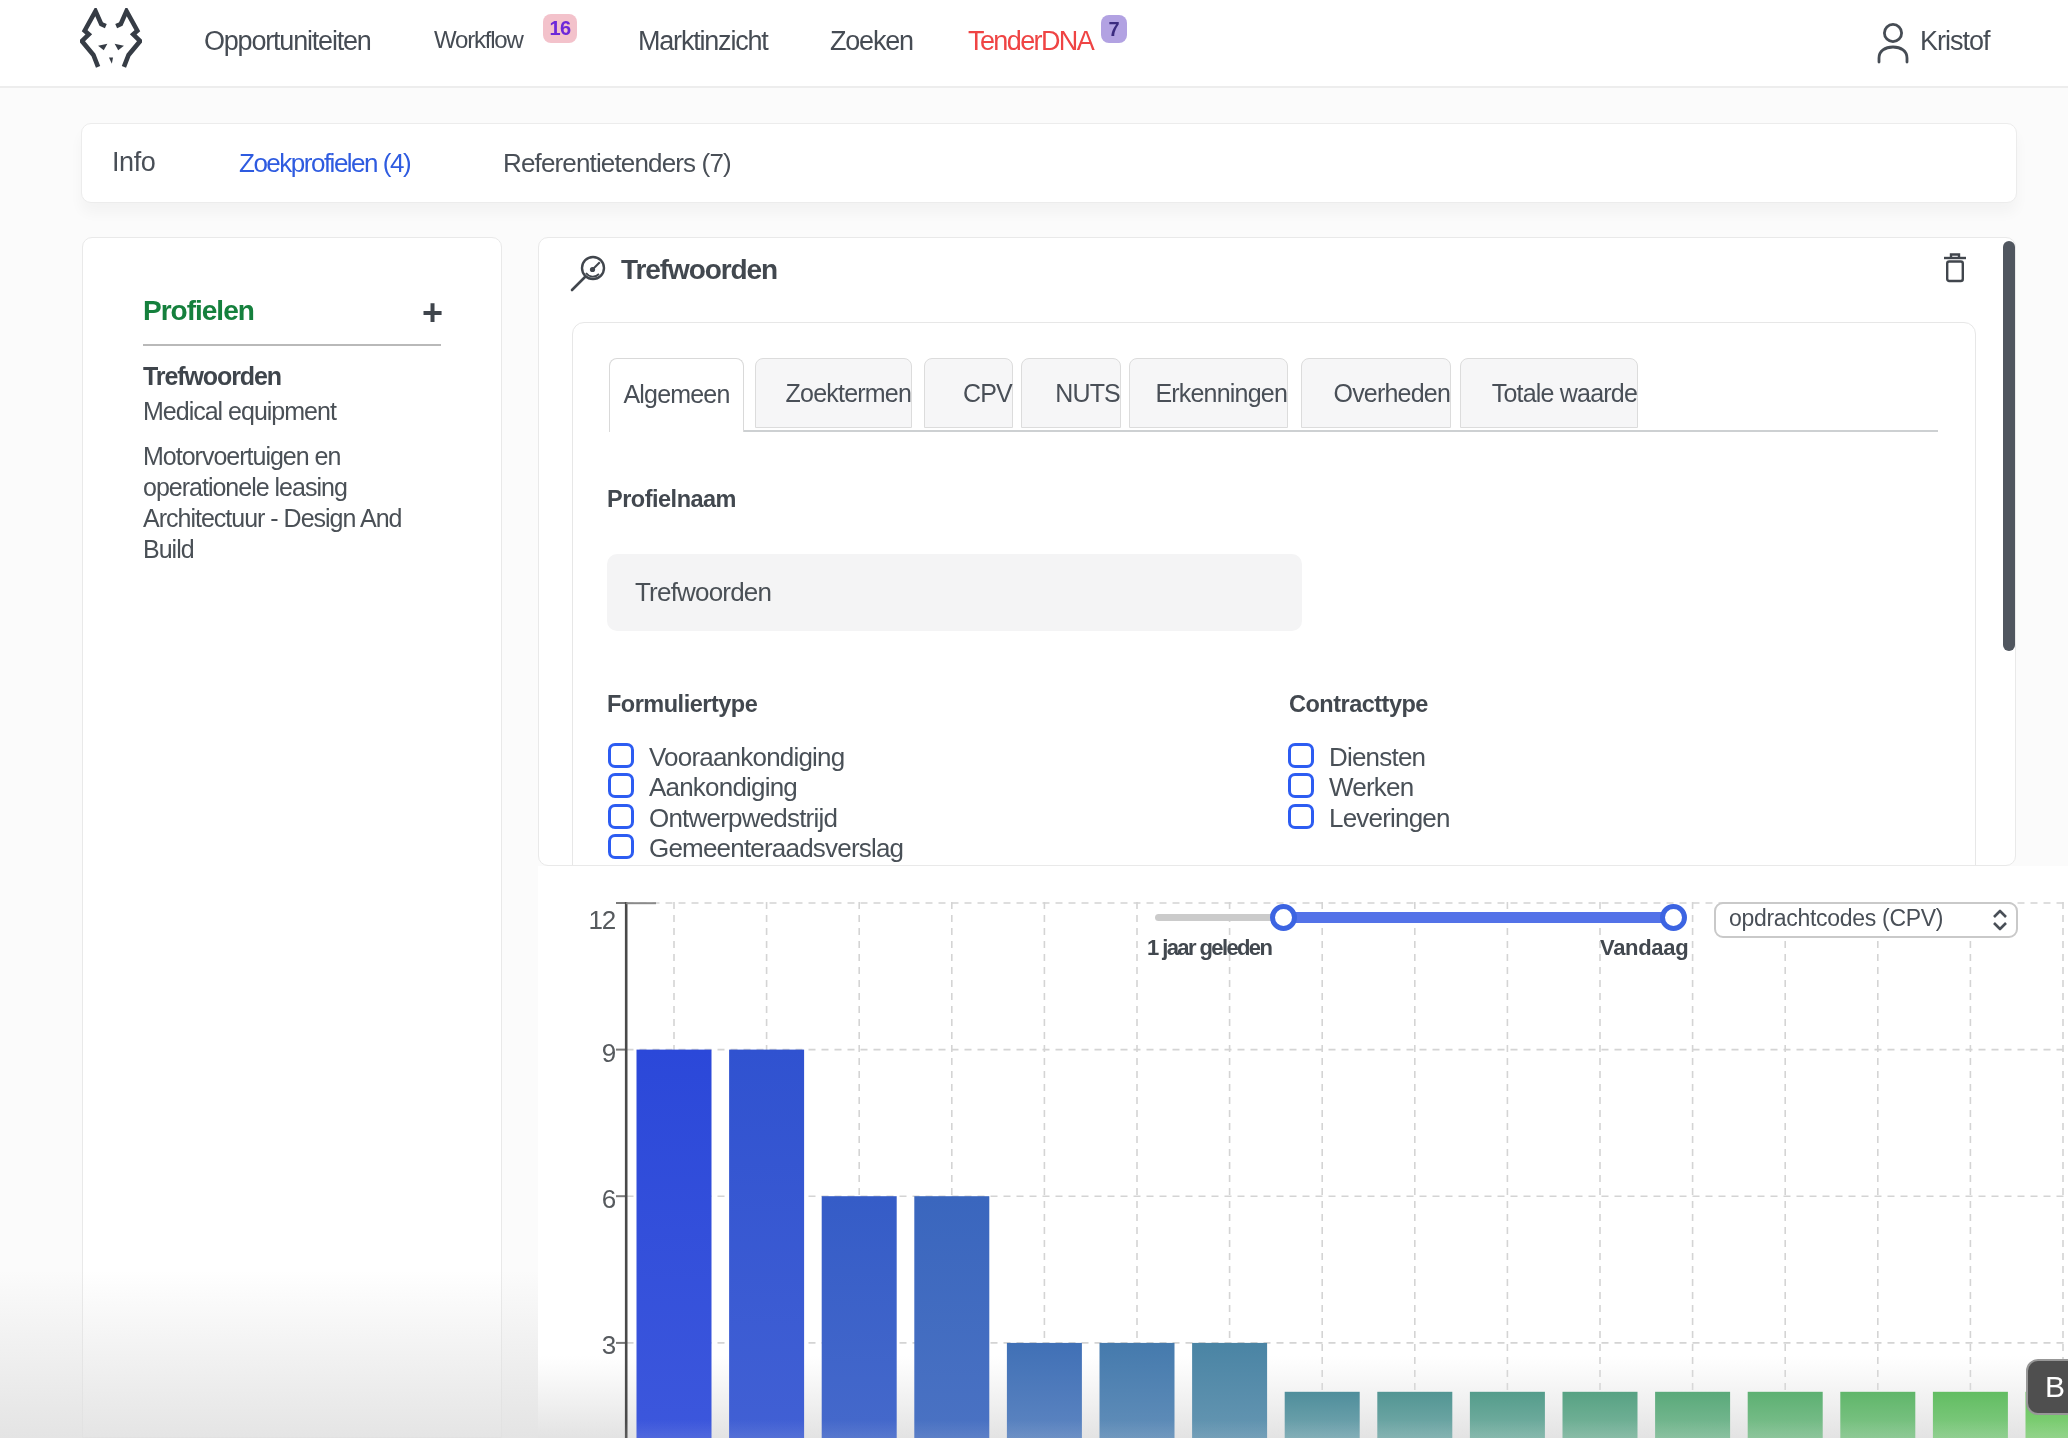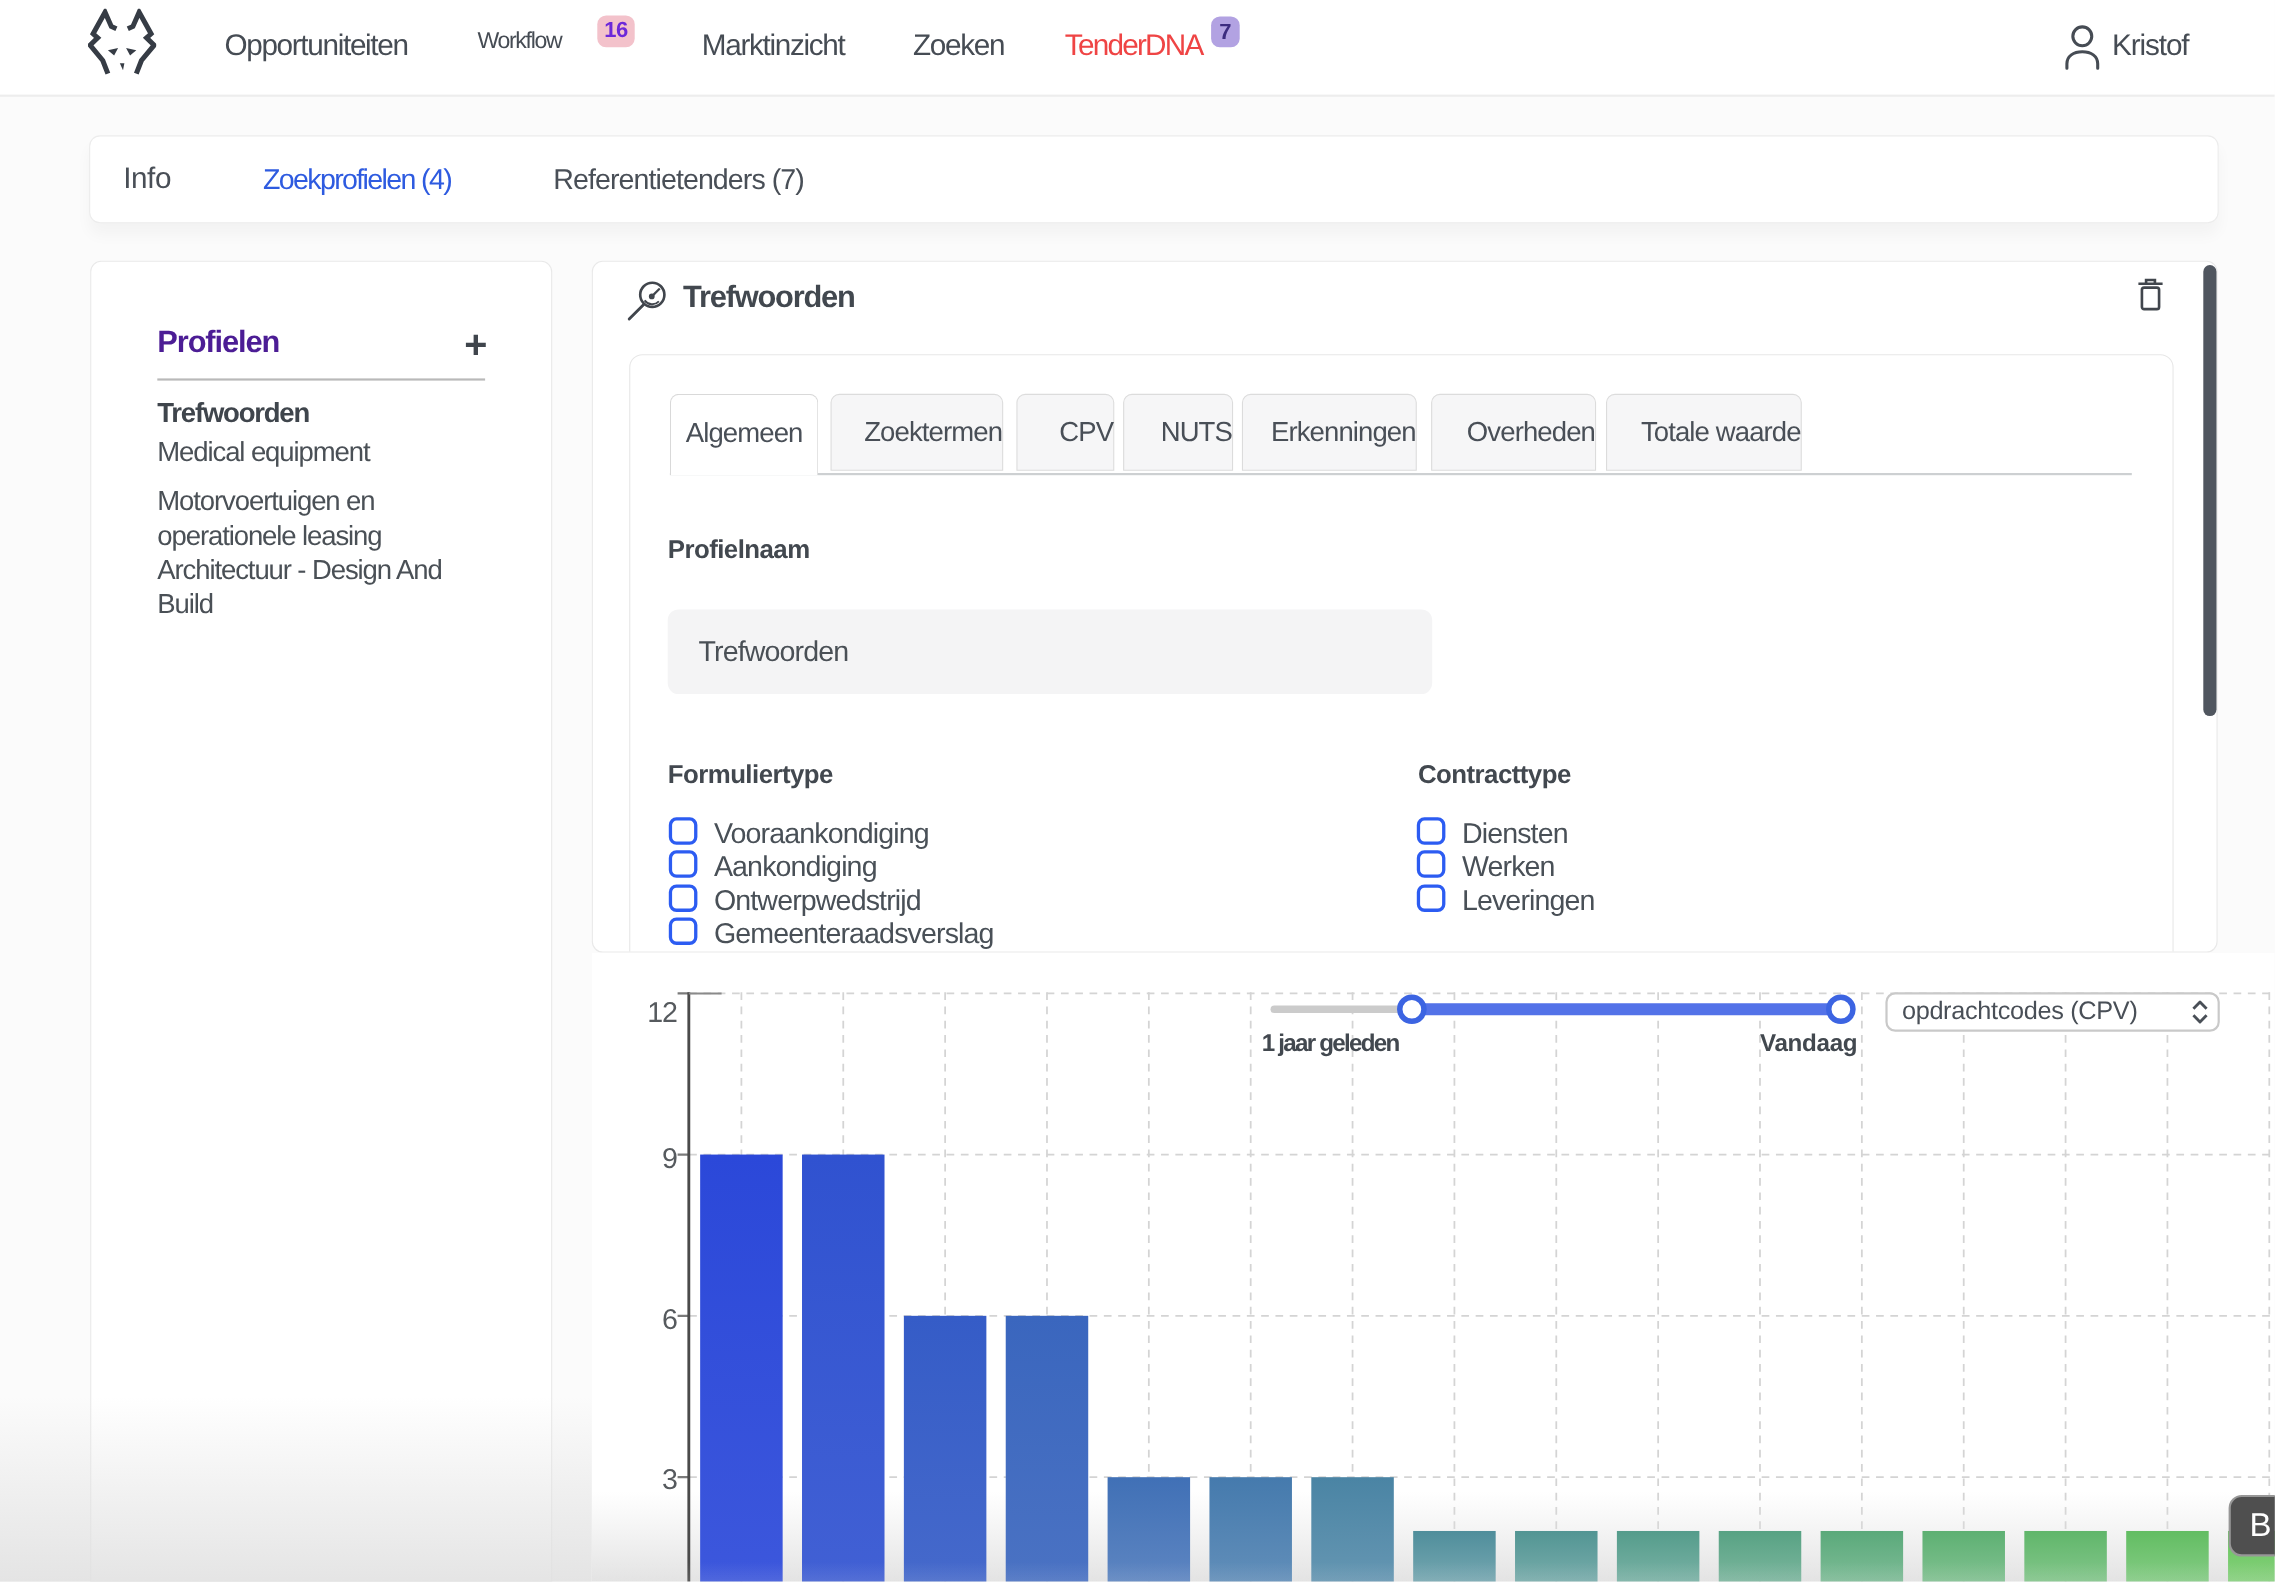--- a/index.html
+++ b/index.html
@@ -17,39 +17,39 @@
 <svg class="abs" style="left:80px;top:8px" width="62" height="62" viewBox="0 0 60 58">
 <g fill="none" stroke="#363c45" stroke-width="4.4" stroke-miterlimit="10">
 <path d="M25,16.5 L20.5,14.5 L15,2 L4.5,21 L8.5,24.5 L1.8,31 L13,44.5 L17.5,56"></path>
 <path d="M35,16.5 L39.5,14.5 L45,2 L55.5,21 L51.5,24.5 L58.2,31 L47,44.5 L42.5,56"></path>
 </g>
 <polygon points="17.5,35.5 26.5,33.5 23,40" fill="#363c45"></polygon>
 <polygon points="42.5,35.5 33.5,33.5 37,40" fill="#363c45"></polygon>
 <polygon points="28,47 32,47 30.8,53" fill="#363c45"></polygon>
 </svg>
 <div class="abs" style="left:204px;top:26px;font-size:27px;letter-spacing:-1.2px;color:#464c54">Opportuniteiten</div>
-<div class="abs" style="left:434px;top:26px;font-size:21px;letter-spacing:-1.2px;color:#464c54">Workflow</div>
+<div class="abs" style="left:434px;top:26px;font-size:24px;letter-spacing:-1.2px;color:#464c54">Workflow</div>
 <div class="abs" style="left:543px;top:14px;width:34px;height:29px;background:#f3c2cb;border-radius:8px;color:#6d28d9;font-size:20px;font-weight:bold;text-align:center;line-height:29px;letter-spacing:-0.5px">16</div>
 <div class="abs" style="left:638px;top:26px;font-size:27px;letter-spacing:-1.2px;color:#464c54">Marktinzicht</div>
 <div class="abs" style="left:830px;top:26px;font-size:27px;letter-spacing:-1.2px;color:#464c54">Zoeken</div>
 <div class="abs" style="left:968px;top:26px;font-size:27px;letter-spacing:-1.6px;color:#ef4444">TenderDNA</div>
 <div class="abs" style="left:1101px;top:15px;width:26px;height:28px;background:#b2a2e2;border-radius:8px;color:#3c2c80;font-size:20px;font-weight:bold;text-align:center;line-height:28px">7</div>
 <svg class="abs" style="left:1874px;top:20px" width="38" height="44" viewBox="0 0 38 44">
 <circle cx="19" cy="13" r="8.6" fill="none" stroke="#464c54" stroke-width="2.8"></circle>
 <path d="M5,42 L5,38 C5,31 11,27 19,27 C27,27 33,31 33,38 L33,42" fill="none" stroke="#464c54" stroke-width="2.8" stroke-linecap="round"></path>
 </svg>
 <div class="abs" style="left:1920px;top:26px;font-size:27px;letter-spacing:-1px;color:#464c54">Kristof</div>
 
 <div class="abs" style="left:81px;top:123px;width:1936px;height:80px;background:#fff;border:1.5px solid #ececec;border-radius:10px;box-shadow:0 10px 14px rgba(0,0,0,0.035)"></div>
 <div class="abs" style="left:112px;top:147px;font-size:27px;letter-spacing:-0.4px;color:#494f57">Info</div>
 <div class="abs" style="left:239px;top:148px;font-size:26px;letter-spacing:-1.5px;color:#2e5be0">Zoekprofielen (4)</div>
 <div class="abs" style="left:503px;top:148px;font-size:26px;letter-spacing:-0.85px;color:#494f57">Referentietenders (7)</div>
 
 <div class="abs" style="left:82px;top:237px;width:420px;height:1201px;background:#fff;border:1.5px solid #e9e9e9;border-radius:10px 10px 0 0"></div>
-<div class="abs b" style="left:143px;top:295px;font-size:28px;letter-spacing:-1px;color:#4c1d95">Profielen</div>
+<div class="abs b" style="left:143px;top:295px;font-size:28px;letter-spacing:-1px;color:#15803d">Profielen</div>
 <div class="abs b" style="left:422px;top:292px;font-size:36px;color:#3f454c">+</div>
 <div class="abs" style="left:143px;top:344px;width:298px;height:1.5px;background:#b9b9b9"></div>
 <div class="abs" style="left:143px;top:361px;width:280px;font-size:25px;letter-spacing:-1px;line-height:31px;color:#4a5056">
 <div class="b" style="margin-bottom:4px;color:#3f454c;letter-spacing:-1.1px">Trefwoorden</div>
 <div style="margin-bottom:14px">Medical equipment</div>
 <div>Motorvoertuigen en operationele leasing</div>
 <div style="margin-bottom:4px">Architectuur - Design And Build</div>
 </div>
 
 <div class="abs" style="left:538px;top:237px;width:1478px;height:629px;background:#fff;border:1.5px solid #e9e9e9;border-radius:10px;overflow:hidden">

